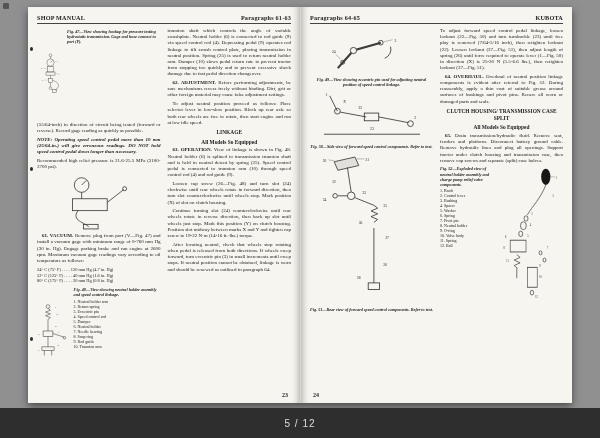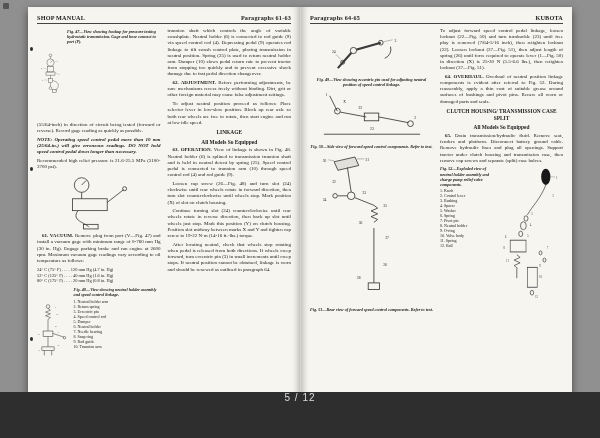--- a/index.html
+++ b/index.html
@@ -24,22 +24,22 @@
   .figcenter{text-align:center;margin:1px 0;}
   .figcap{font-size:4.2px;line-height:1.22;font-style:italic;font-weight:bold;text-align:left;}
   .figcap.center{text-align:center;margin:0 0 3px 0;}
   .parts{font-size:4px;line-height:1.25;margin-top:1.5px;font-style:normal;font-weight:normal;}
   .prelines{white-space:pre-line;}
   .leader{font-size:4.4px;line-height:1.3;margin:1px 0 3px 0;text-align:left;}
   .pagenum{position:absolute;bottom:5px;font-size:6px;font-weight:bold;}
   .pagenum.inner-right{right:12px;}
   .pagenum.inner-left{left:12px;}
   .binder-mark{position:absolute;width:3px;height:4px;background:#2c2c2c;border-radius:50%;}
-  .bottom-bar{position:absolute;left:0;bottom:0;width:600px;height:46px;background:#2e2e2e;
-    display:flex;justify-content:center;}
+  .bottom-bar{position:absolute;left:0;bottom:0;width:600px;height:30px;background:#2e2e2e;
+    display:flex;align-items:center;justify-content:center;}
   .bottom-bar span{color:#dcdcdc;font-family:"Liberation Sans",sans-serif;font-size:10px;letter-spacing:1px;}
   svg.fig{stroke:#3b3b3b;fill:none;stroke-width:0.9;}
   svg.fig text{font-family:"Liberation Serif",serif;font-size:3.8px;fill:#222;stroke:none;}
   svg.fig .ldr{stroke:#666;stroke-width:0.45;}
 </style>
 </head>
 <body>
 
 <div class="canvas">
   <div class="corner-mark"></div>

